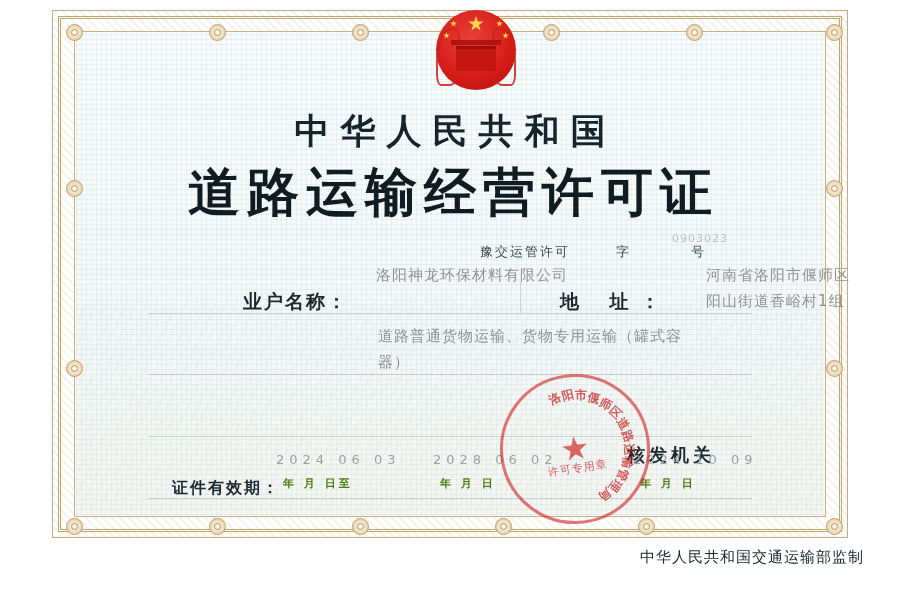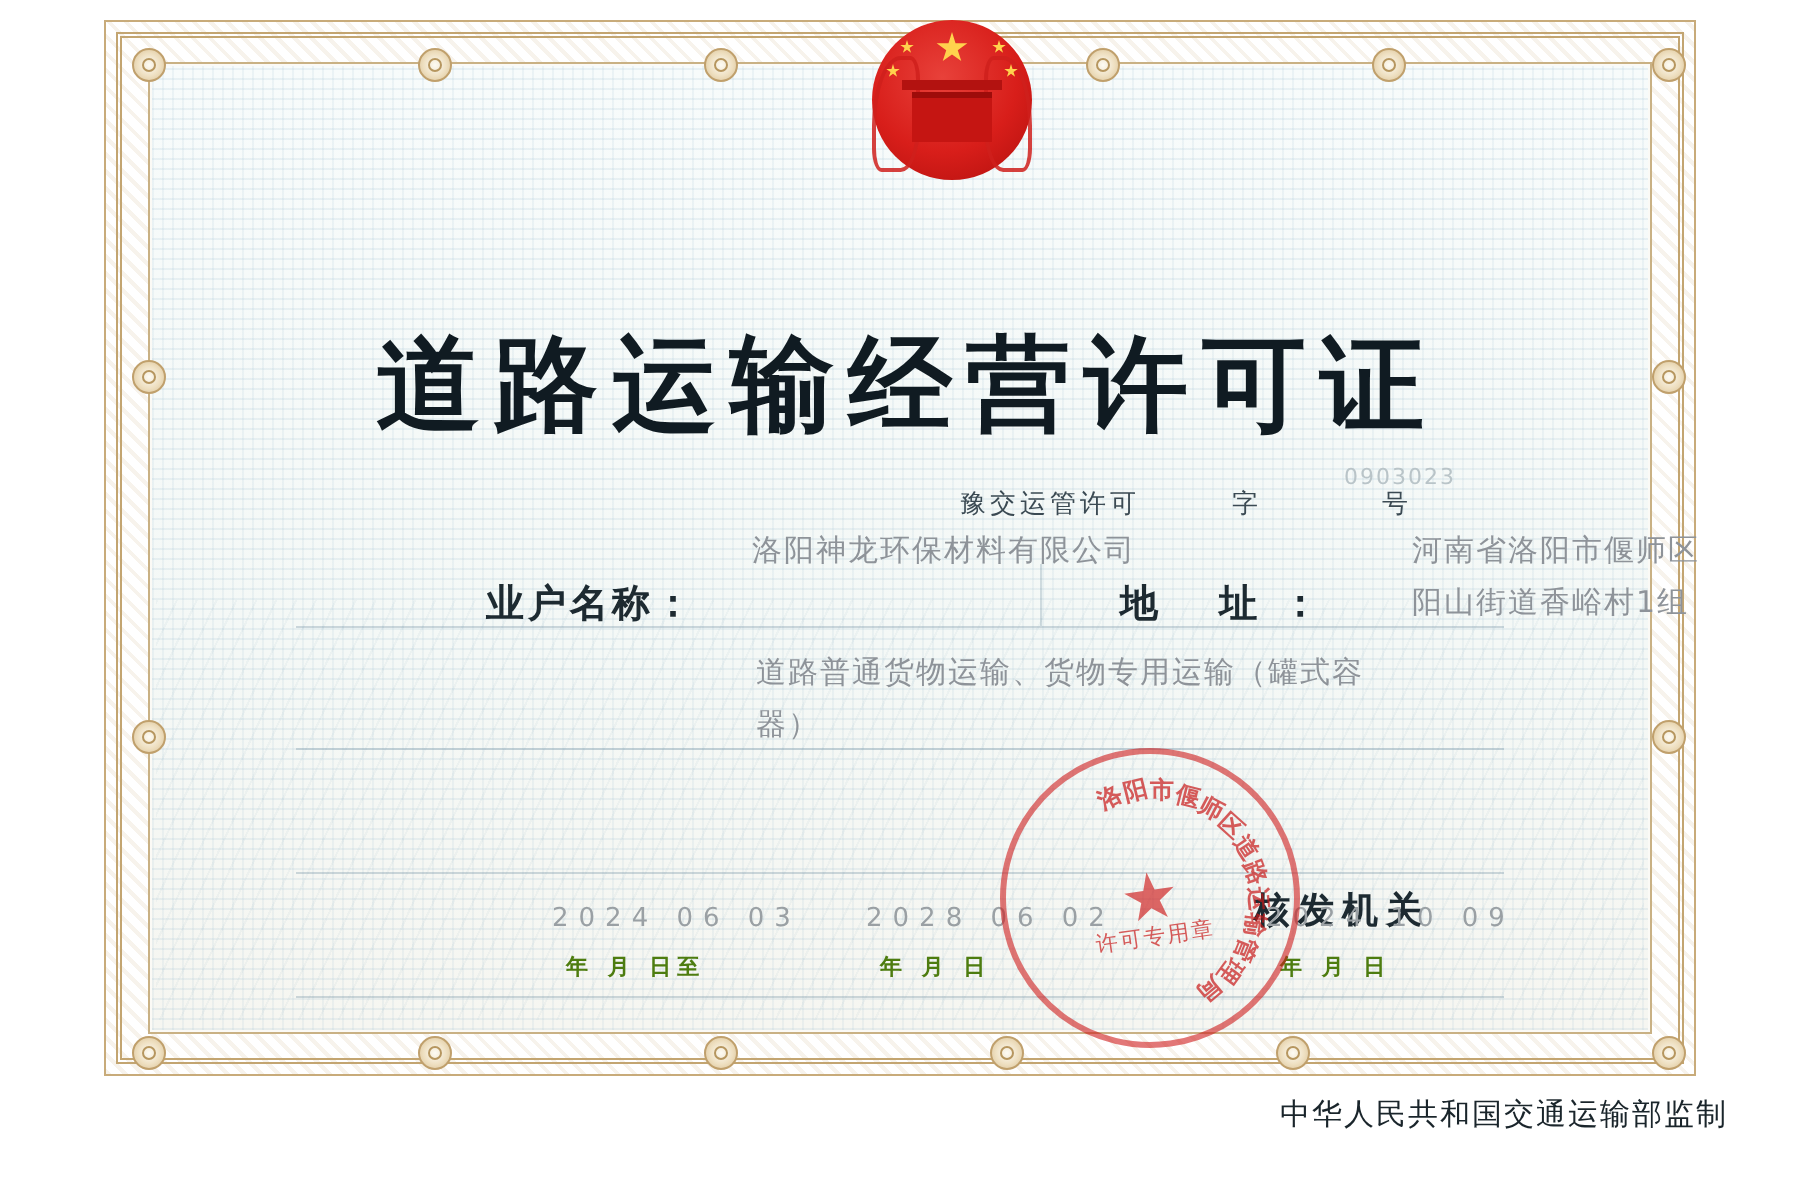--- a/index.html
+++ b/index.html
@@ -407,36 +407,38 @@
     <div class="ears-l"></div>
     <div class="ears-r"></div>
     <div class="bigstar"></div>
     <div class="smallstar s1"></div>
     <div class="smallstar s2"></div>
     <div class="smallstar s3"></div>
     <div class="smallstar s4"></div>
     <div class="gate"></div>
   </div>
 
+  <div class="title-main">中华人民共和国</div>
   <div class="title-sub">道路运输经营许可证</div>
 
   <div class="serial-row">
     <span>豫交运管许可</span><span class="gap"></span><span>字</span><span class="gap2"></span><span>号</span>
   </div>
   <div class="doc-code">0903023</div>
 
   <div class="rule rule-a"></div>
   <div class="rule rule-b"></div>
   <div class="rule rule-c"></div>
   <div class="rule rule-d"></div>
   <div class="rule-v rule-v1"></div>
 
   <div class="label lbl-name">业户名称：</div>
   <div class="label lbl-addr">地  址：</div>
   <div class="label lbl-issuer">核发机关</div>
+  <div class="lbl-valid">证件有效期：</div>
 
   <div class="value val-name">洛阳神龙环保材料有限公司</div>
   <div class="value val-addr1">河南省洛阳市偃师区</div>
   <div class="value val-addr2">阳山街道香峪村1组</div>
   <div class="value val-scope1">道路普通货物运输、货物专用运输（罐式容</div>
   <div class="value val-scope2">器）</div>
 
   <div class="date-digits dd-from">2024   06    03</div>
   <div class="date-digits dd-to">2028   06    02</div>
   <div class="date-digits dd-issue">2024   10    09</div>

